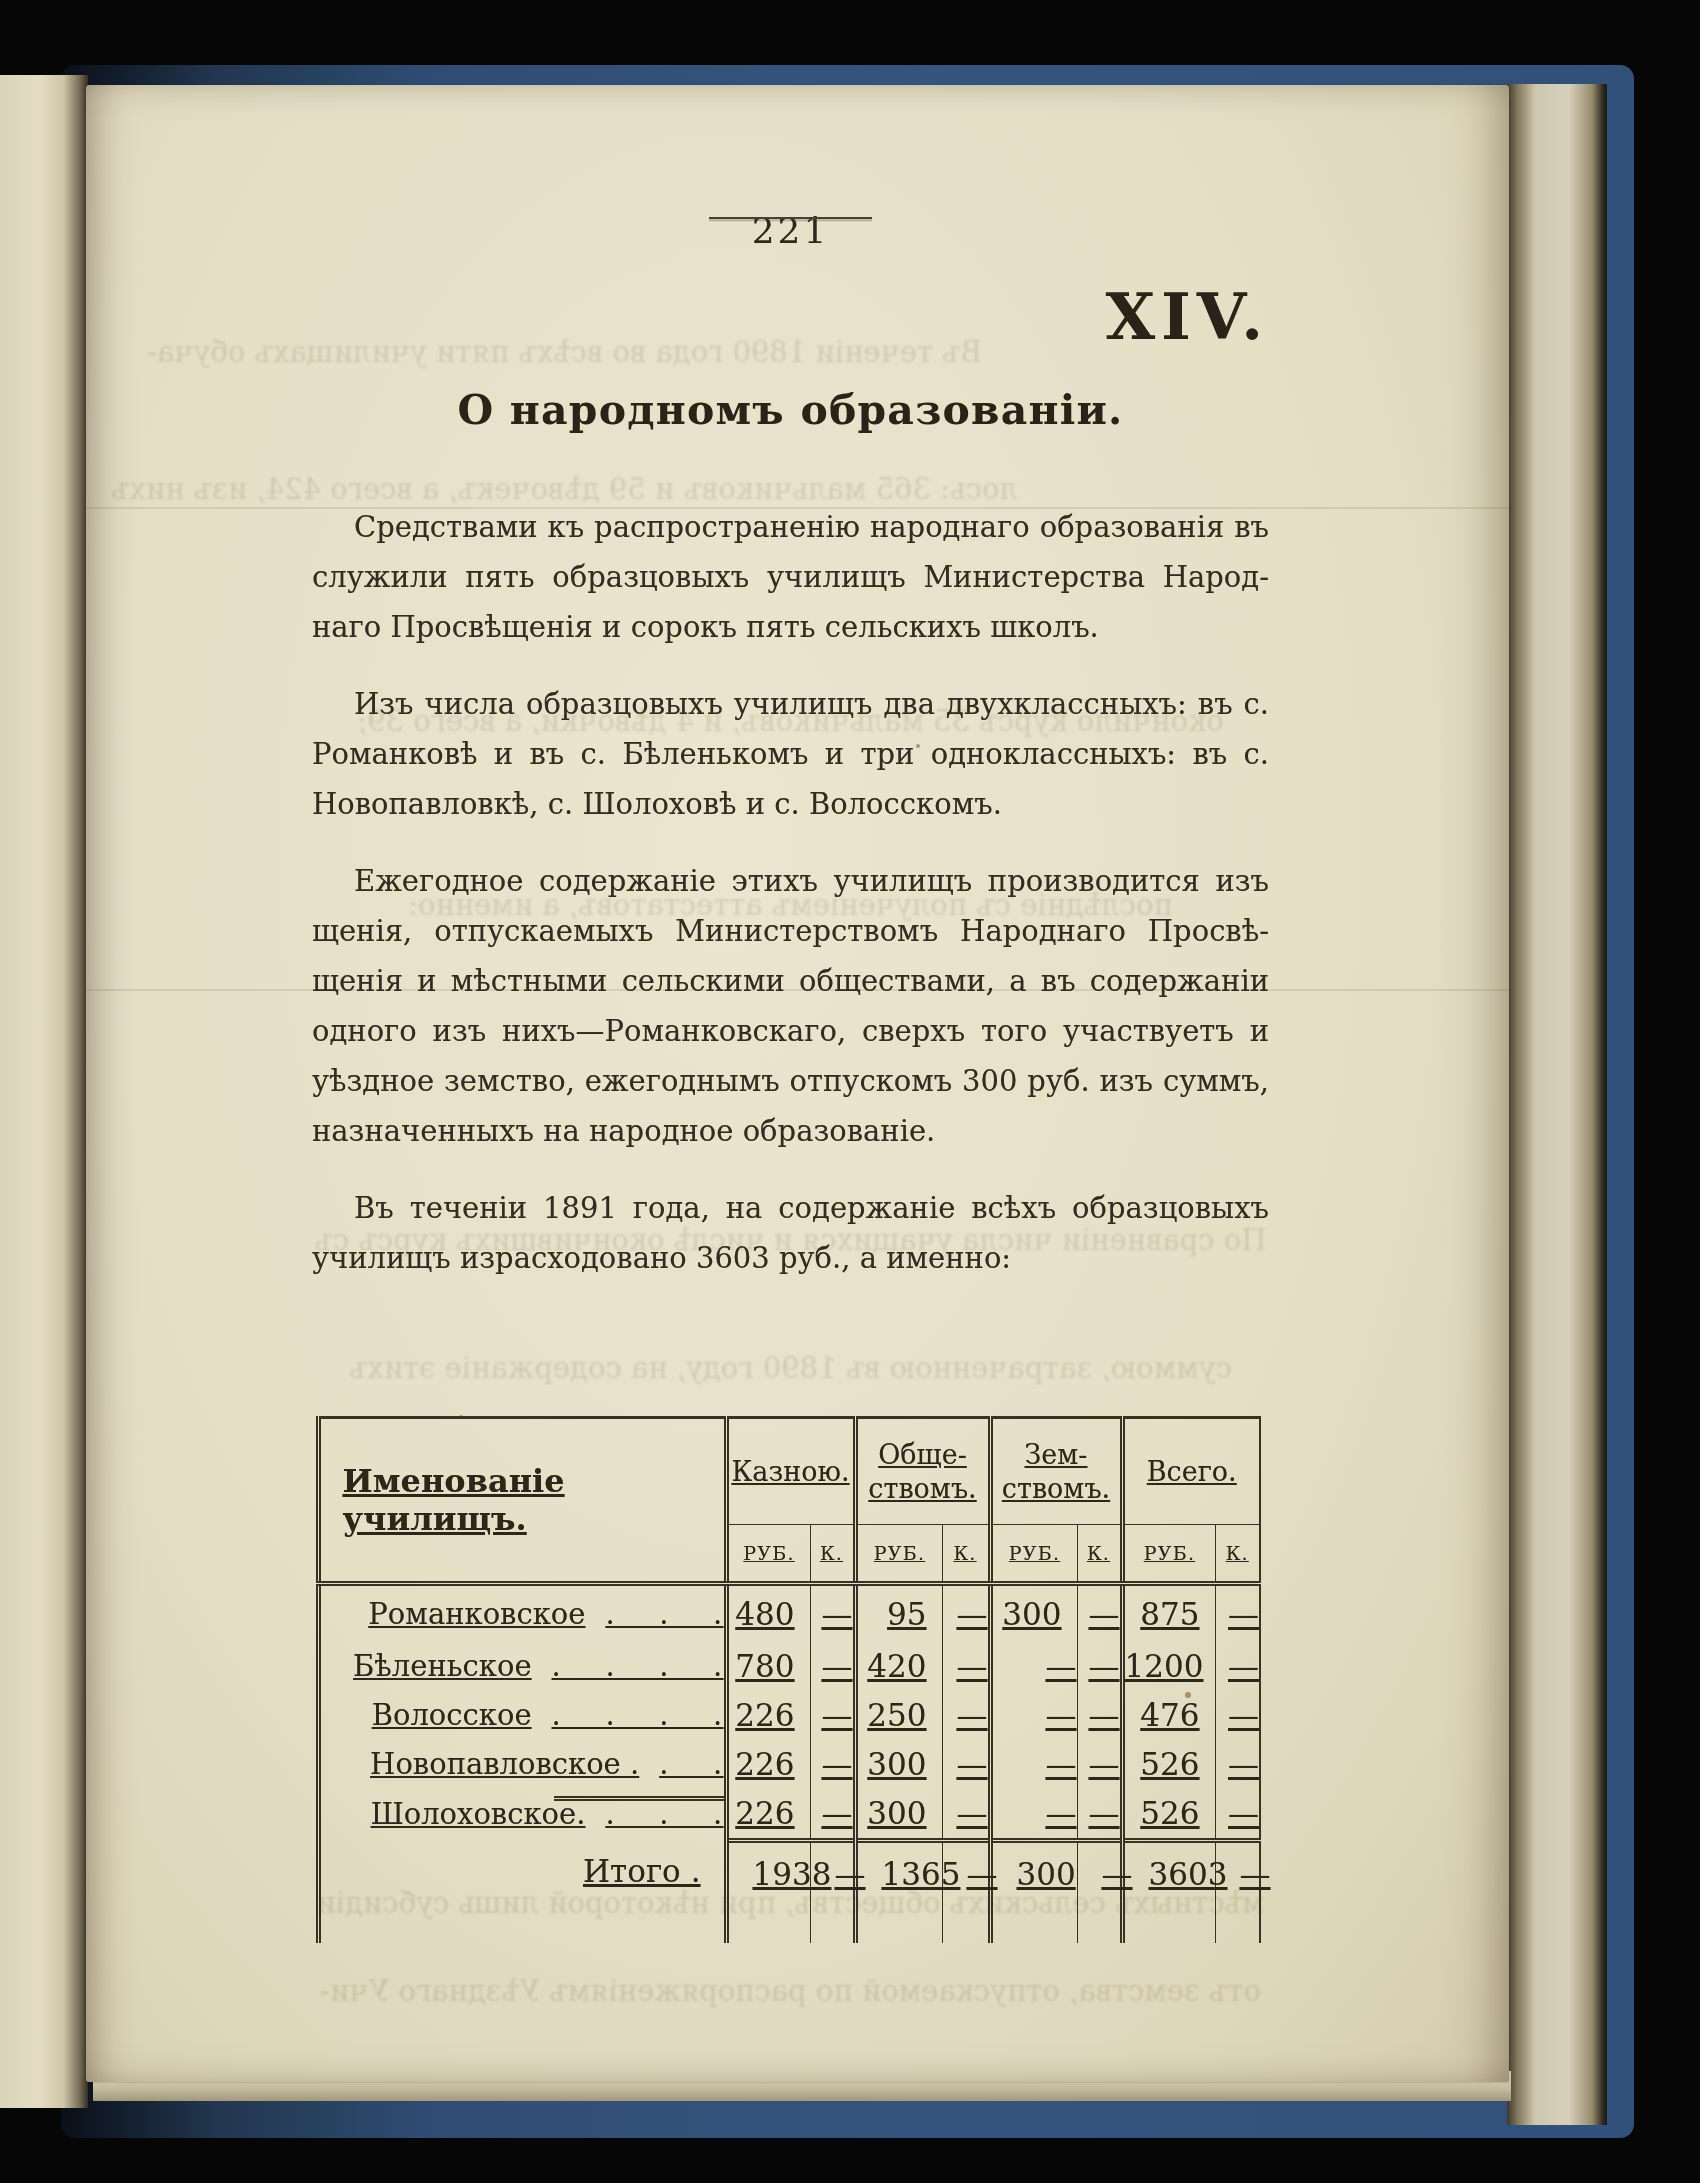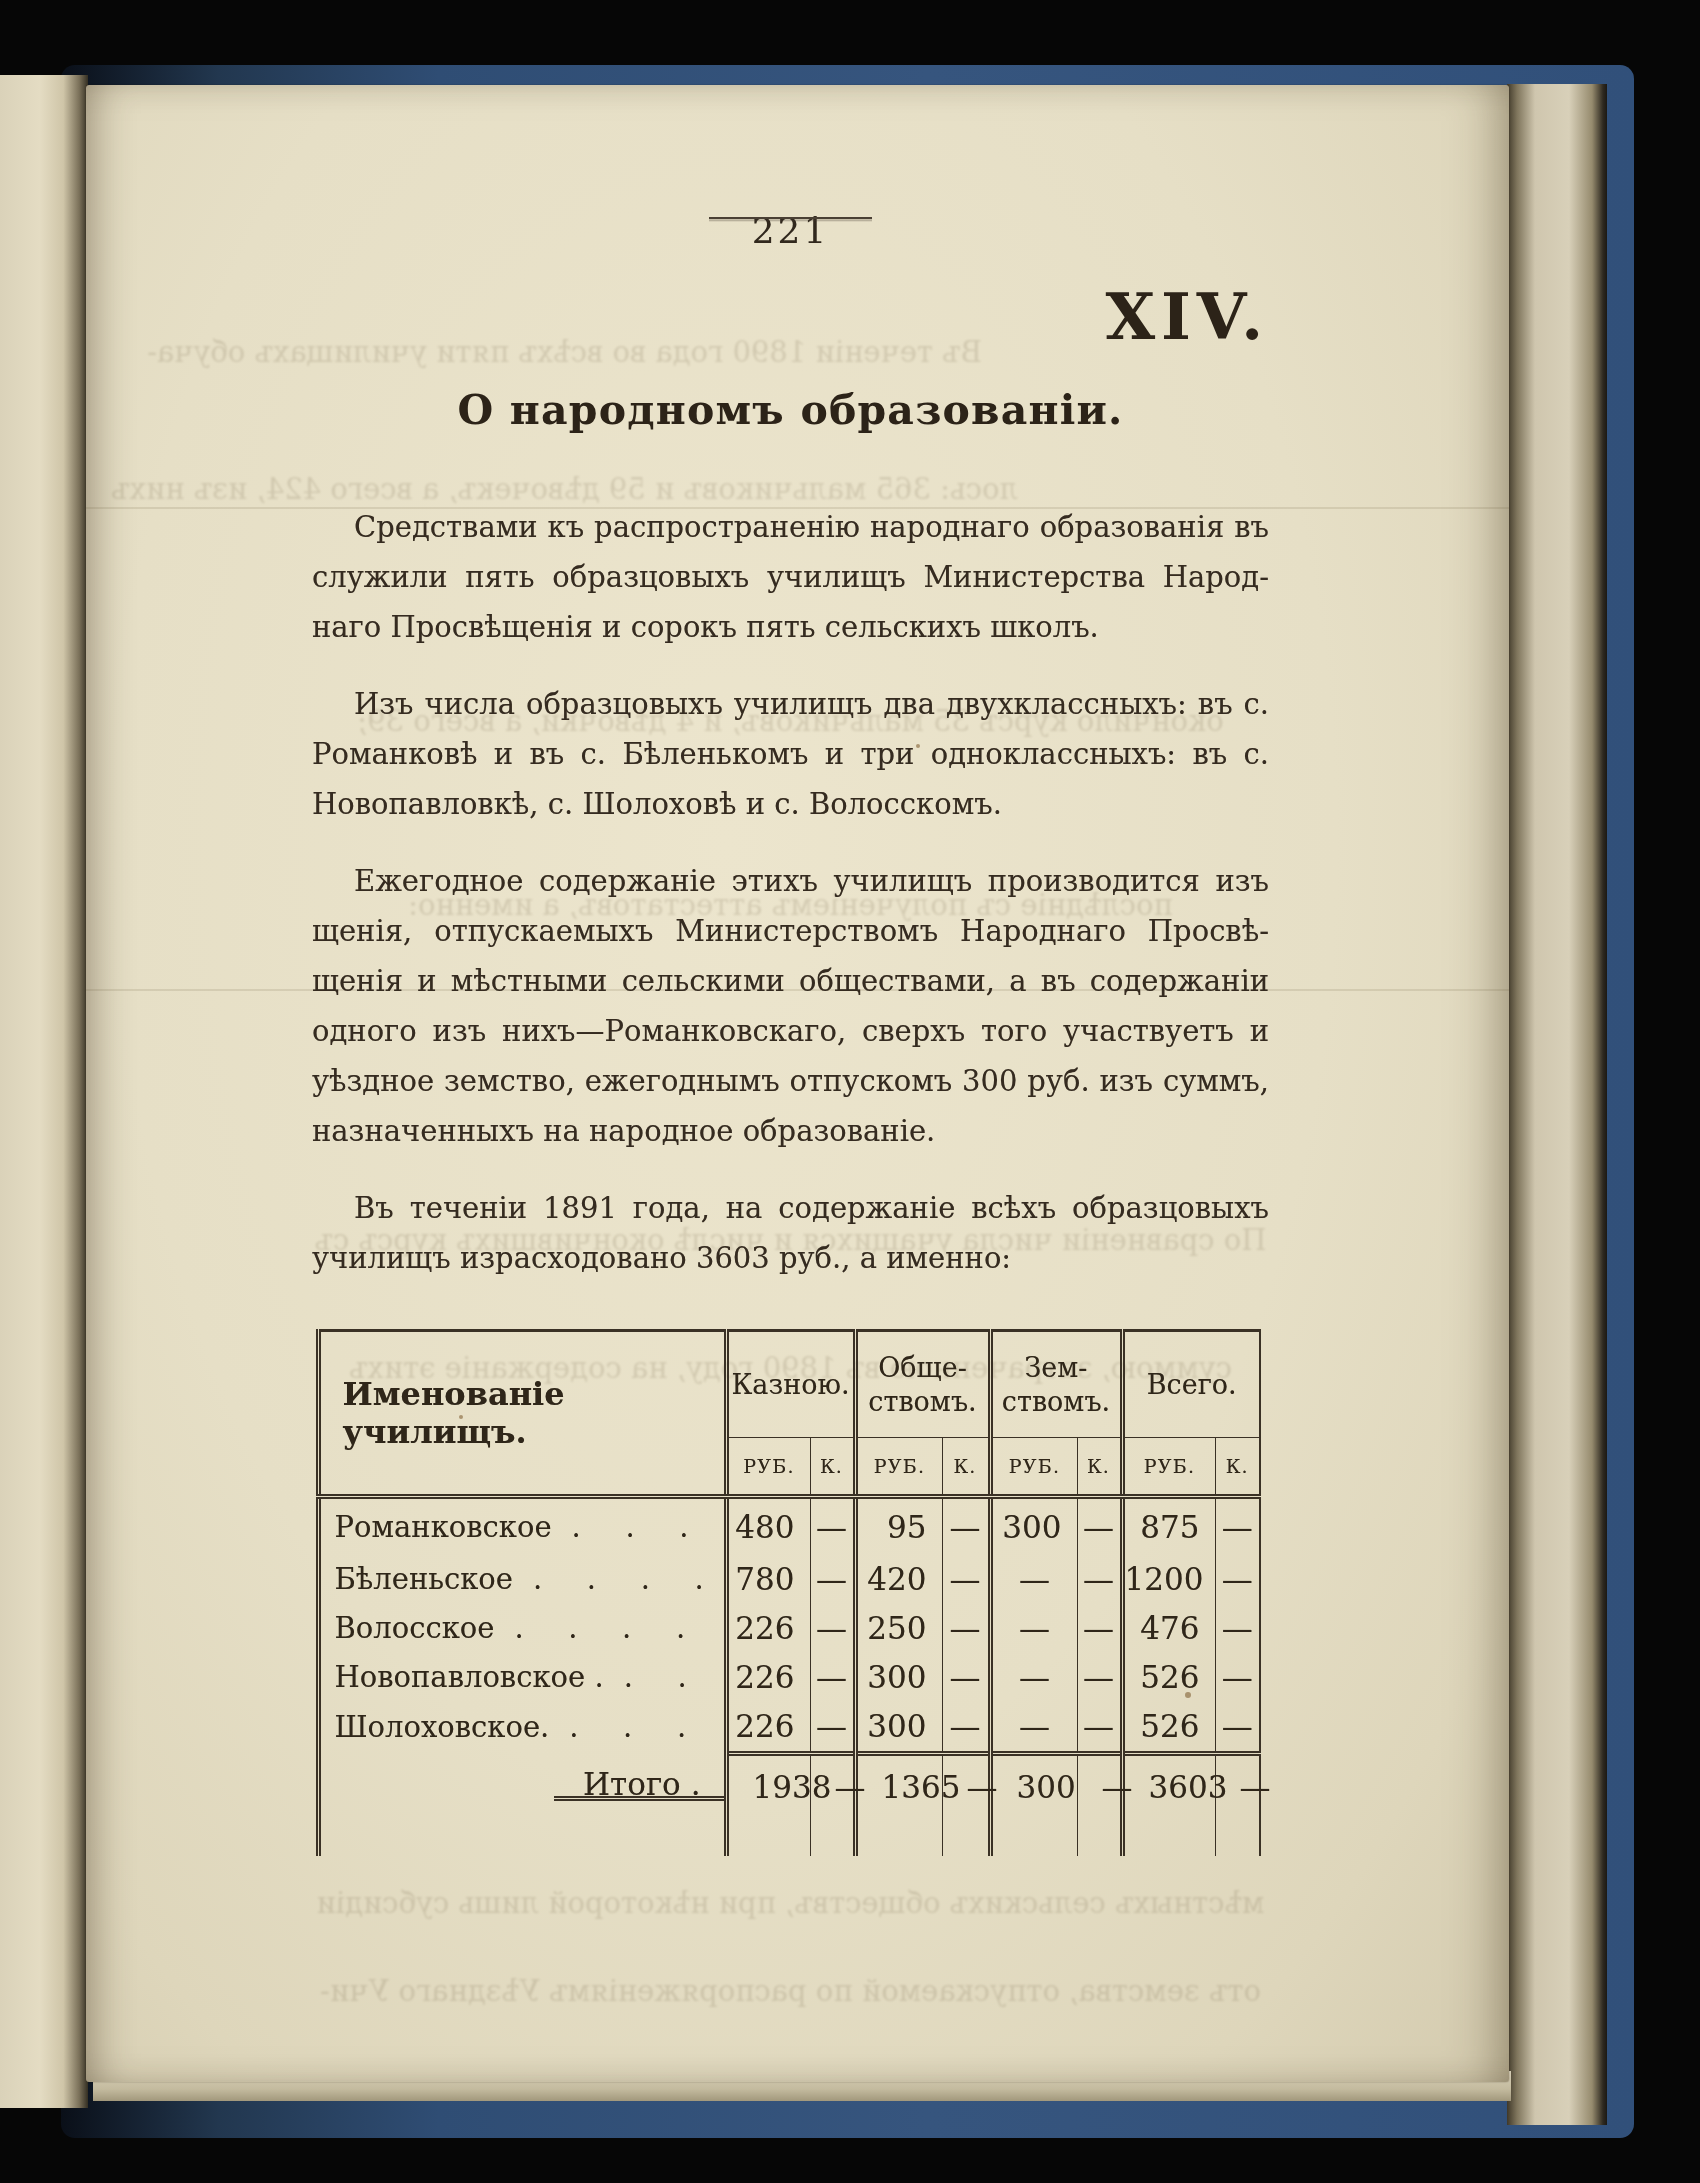--- a/index.html
+++ b/index.html
@@ -35,32 +35,32 @@
            font-weight:bold;letter-spacing:5.8px;color:#2c2318;}
   .title{position:absolute;top:303px;left:0;width:100%;text-align:center;font-size:41px;line-height:1.1;
            font-weight:bold;letter-spacing:1.2px;color:#2c2318;}
   .paras{position:absolute;top:417px;left:0;width:957px;font-size:29px;color:#352b20;
            text-shadow:0 0 0.6px rgba(53,43,32,.35);}
   .paras p{margin:0 0 27px 0;}
   .ln{height:50px;line-height:50px;text-align:justify;text-align-last:justify;overflow:visible;}
   .ln.ind{padding-left:42px;}
   .ln.last{text-align-last:left;}
   
-  .datatable{position:absolute;left:3.5px;top:1244px;border-collapse:collapse;table-layout:fixed;width:943px;
+  .datatable{position:absolute;left:3.5px;top:1331px;border-collapse:collapse;table-layout:fixed;width:943px;
              color:#2f2619;text-shadow:0 0 0.6px rgba(47,38,25,.35);
-             border-top:3.5px solid #3a3125;border-left:5.8px double #3a3125;border-right:2.3px solid #3a3125;}
+             border-top:3.5px solid #3a3125;border-left:5.8px double #3a3125;border-right:2.3px solid #3a3125;text-decoration:underline;}
   .datatable td{padding:0;vertical-align:middle;}
   .c-rub{border-left:5.2px double #3a3125;}
   .c-k{border-left:1.7px solid #3a3125;}
   .h1 td{height:105px;}
   .h1 .grp{font-size:27px;line-height:34px;text-align:center;white-space:pre-line;}
   .namehead{font-weight:bold;font-size:32px;padding-left:22px !important;border-bottom:5.8px double #3a3125;}
   .h2 td{height:56px;border-bottom:5.8px double #3a3125;text-align:center;font-size:19px;letter-spacing:1.2px;}
   .h1 .grp{border-bottom:1.7px solid #3a3125;}
-  .body-row td{height:49px;font-size:31px;}
+  .body-row td{height:49px;font-size:31px;text-align:right;}
   .body-row .namecell{font-size:29px;padding-left:14px !important;white-space:nowrap;}
   .dots{word-spacing:33px;margin-left:20px;letter-spacing:1.2px;}
   .num{text-align:right;padding-right:15px !important;}
   .dash{text-align:center;font-size:26px;}
   .total-row td{height:87px;vertical-align:top;padding-top:13px;font-size:31px;}
   .total-row .money{border-top:5.2px double #3a3125;padding-left:24px;}
   .total-label{text-align:right;padding-right:23px !important;font-size:30px;}
   .total-partline{position:absolute;left:242px;top:1711px;width:172px;height:0;border-top:5.2px double #3a3125;}
 </style>
 </head>

